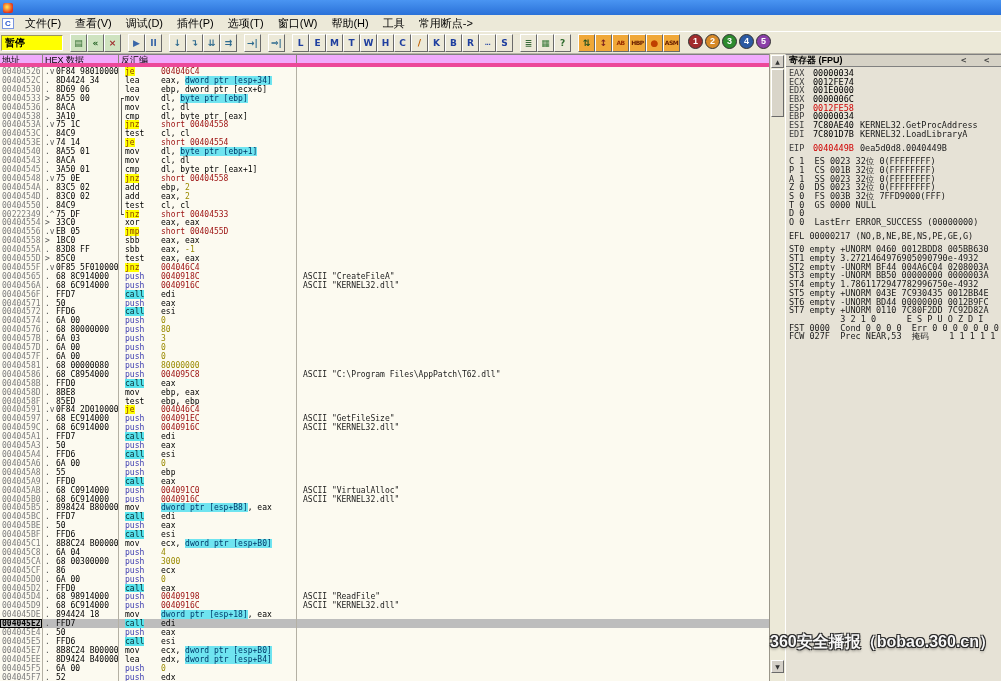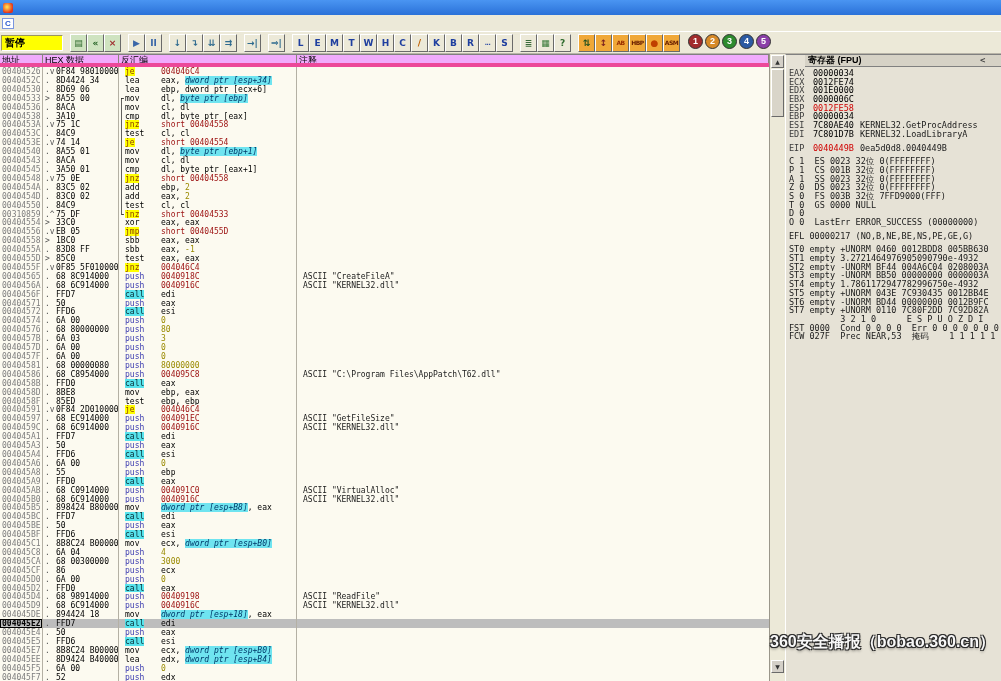--- a/index.html
+++ b/index.html
@@ -54,42 +54,42 @@
   .mnw { width:37px; flex:none; padding-left:1px; }
   .ops { overflow:hidden; }
   .c-c { flex:1; padding-left:6px; color:#1a1a1a; overflow:hidden; }
 
   .mn-jmp  { background:var(--jmp-hl,#FFFF00); color:#8a3c00; }
   .mn-call { background:var(--call-hl,#57E3EC); color:#062b33; }
   .mn-push { color:#3b3bb0; }
   .mn-norm { color:#000; }
   .op-a { color:#9c1010; }
   .op-c { color:#9a8a00; }
-  .op-m { background:var(--mem-hl,#6FE4F0); color:#003a6a;font-style:italic; }
+  .op-m { background:var(--mem-hl,#6FE4F0); color:#003a6a; }
   .op-r { color:#000; }
 
   .drow.sel { background:var(--sel-bg,#BDBDBD); }
   .drow.sel .c-a { color:#000; font-weight:bold; box-shadow:inset 0 0 0 1px #000; }
 
   
   .vscroll { position:absolute; left:769px; top:54px; width:16px; bottom:0;
     background:#ECE9D8; border-left:1px solid #9a968a; }
   .sb-btn { position:absolute; left:1px; right:1px; height:13px; background:#D4D0C8;
     border:1px solid; border-color:#fff #6a6a6a #6a6a6a #fff; font:6px/11px "DejaVu Sans",sans-serif;
     text-align:center; color:#333; }
   .sb-up { top:1px; } .sb-down { bottom:8px; }
   .sb-thumb { position:absolute; left:1px; right:1px; top:15px; height:48px; background:#D9D5C9;
     border:1px solid; border-color:#fff #6a6a6a #6a6a6a #fff; }
 
   
   .regs { position:absolute; left:785px; top:54px; right:0; bottom:0;
     background:var(--panel-bg,#E6E2D6); overflow:hidden; border-top:1px solid #808080;
     border-left:1px solid #fff; }
   .rheader { height:12px; background:#D6D2C6; border-bottom:1px solid #808080;
-    font:bold 9px/11px "Liberation Sans",sans-serif; padding-left:3px; position:relative; white-space:nowrap;margin-left:19px; }
+    font:bold 9px/11px "Liberation Sans",sans-serif; padding-left:3px; position:relative; white-space:nowrap; }
   .rchev { position:absolute; top:0; font:bold 9px/11px "DejaVu Sans Mono",monospace; color:#444; }
   .rcontent { position:absolute; top:14px; left:3px; right:0; white-space:pre;
     font:8.5px/8.7px "DejaVu Sans Mono",monospace; color:#1a1a1a; }
   .rline { height:8.7px; overflow:hidden; }
   .rgap { height:5px; }
   .rn { display:inline-block; width:24px; color:#3a3a3a; }
   .rv { color:#000; }
   .rv.red { color:#d00000; }
   .rx { padding-left:6px; }
 
@@ -100,20 +100,31 @@
 </style>
 </head>
 <body>
 
 <div class="titlebar">
   <span class="appicon"></span>
 </div>
 
 <div class="menubar">
   <span class="childicon">C</span>
+  <span class="menu-items" style="display:flex">
+      <span class="mitem">文件(F)</span>
+      <span class="mitem">查看(V)</span>
+      <span class="mitem">调试(D)</span>
+      <span class="mitem">插件(P)</span>
+      <span class="mitem">选项(T)</span>
+      <span class="mitem">窗口(W)</span>
+      <span class="mitem">帮助(H)</span>
+      <span class="mitem">工具</span>
+      <span class="mitem">常用断点-&gt;</span>
+    </span>
 </div>
 
 <div class="toolbar">
   <span class="status">暂停</span>
   <span id="tgroups" style="display:flex">
       <span class="tgroup">
         <span class="tbtn" style="color: rgb(47, 107, 47); background: rgb(207, 227, 192);">▤</span>
         <span class="tbtn" style="color: rgb(31, 94, 31); background: rgb(207, 227, 192);">«</span>
         <span class="tbtn" style="color: rgb(160, 48, 48); background: rgb(207, 227, 192);">×</span>
       </span>
@@ -169,40 +180,39 @@
         <span class="tbtn-circle" style="background: rgb(139, 63, 168);">5</span>
       </span>
     </span>
 </div>
 
 <div class="disasm">
   <div class="dheader">
     <span class="hd hd1">地址</span>
     <span class="hd hd2">HEX 数据</span>
     <span class="hd hd3">反汇编</span>
-    <span class="hd hd4">注释</span>
   </div>
   <div id="drows">
       <div class="drow"><span class="c-a">00404526</span><span class="c-h"><span class="pfx">.v</span><span class="hex">0F84 98010000</span></span><span class="c-d"><span class="br"></span><span class="mnw"><span class="mn mn-jmp">je</span></span><span class="ops"><span class="op op-a">004046C4</span></span></span><span class="c-c"></span></div>
       <div class="drow"><span class="c-a">0040452C</span><span class="c-h"><span class="pfx">.</span><span class="hex">8D4424 34</span></span><span class="c-d"><span class="br"></span><span class="mnw"><span class="mn mn-norm">lea</span></span><span class="ops"><span class="op op-r">eax, </span><span class="op op-m">dword ptr [esp+34]</span></span></span><span class="c-c"></span></div>
       <div class="drow"><span class="c-a">00404530</span><span class="c-h"><span class="pfx">.</span><span class="hex">8D69 06</span></span><span class="c-d"><span class="br"></span><span class="mnw"><span class="mn mn-norm">lea</span></span><span class="ops"><span class="op op-r">ebp, dword ptr [ecx+6]</span></span></span><span class="c-c"></span></div>
       <div class="drow"><span class="c-a">00404533</span><span class="c-h"><span class="pfx">&gt;</span><span class="hex">8A55 00</span></span><span class="c-d"><span class="br">┌</span><span class="mnw"><span class="mn mn-norm">mov</span></span><span class="ops"><span class="op op-r">dl, </span><span class="op op-m">byte ptr [ebp]</span></span></span><span class="c-c"></span></div>
       <div class="drow"><span class="c-a">00404536</span><span class="c-h"><span class="pfx">.</span><span class="hex">8ACA</span></span><span class="c-d"><span class="br">│</span><span class="mnw"><span class="mn mn-norm">mov</span></span><span class="ops"><span class="op op-r">cl, dl</span></span></span><span class="c-c"></span></div>
       <div class="drow"><span class="c-a">00404538</span><span class="c-h"><span class="pfx">.</span><span class="hex">3A10</span></span><span class="c-d"><span class="br">│</span><span class="mnw"><span class="mn mn-norm">cmp</span></span><span class="ops"><span class="op op-r">dl, byte ptr [eax]</span></span></span><span class="c-c"></span></div>
       <div class="drow"><span class="c-a">0040453A</span><span class="c-h"><span class="pfx">.v</span><span class="hex">75 1C</span></span><span class="c-d"><span class="br">│</span><span class="mnw"><span class="mn mn-jmp">jnz</span></span><span class="ops"><span class="op op-a">short 00404558</span></span></span><span class="c-c"></span></div>
       <div class="drow"><span class="c-a">0040453C</span><span class="c-h"><span class="pfx">.</span><span class="hex">84C9</span></span><span class="c-d"><span class="br">│</span><span class="mnw"><span class="mn mn-norm">test</span></span><span class="ops"><span class="op op-r">cl, cl</span></span></span><span class="c-c"></span></div>
       <div class="drow"><span class="c-a">0040453E</span><span class="c-h"><span class="pfx">.v</span><span class="hex">74 14</span></span><span class="c-d"><span class="br">│</span><span class="mnw"><span class="mn mn-jmp">je</span></span><span class="ops"><span class="op op-a">short 00404554</span></span></span><span class="c-c"></span></div>
       <div class="drow"><span class="c-a">00404540</span><span class="c-h"><span class="pfx">.</span><span class="hex">8A55 01</span></span><span class="c-d"><span class="br">│</span><span class="mnw"><span class="mn mn-norm">mov</span></span><span class="ops"><span class="op op-r">dl, </span><span class="op op-m">byte ptr [ebp+1]</span></span></span><span class="c-c"></span></div>
       <div class="drow"><span class="c-a">00404543</span><span class="c-h"><span class="pfx">.</span><span class="hex">8ACA</span></span><span class="c-d"><span class="br">│</span><span class="mnw"><span class="mn mn-norm">mov</span></span><span class="ops"><span class="op op-r">cl, dl</span></span></span><span class="c-c"></span></div>
       <div class="drow"><span class="c-a">00404545</span><span class="c-h"><span class="pfx">.</span><span class="hex">3A50 01</span></span><span class="c-d"><span class="br">│</span><span class="mnw"><span class="mn mn-norm">cmp</span></span><span class="ops"><span class="op op-r">dl, byte ptr [eax+1]</span></span></span><span class="c-c"></span></div>
       <div class="drow"><span class="c-a">00404548</span><span class="c-h"><span class="pfx">.v</span><span class="hex">75 0E</span></span><span class="c-d"><span class="br">│</span><span class="mnw"><span class="mn mn-jmp">jnz</span></span><span class="ops"><span class="op op-a">short 00404558</span></span></span><span class="c-c"></span></div>
       <div class="drow"><span class="c-a">0040454A</span><span class="c-h"><span class="pfx">.</span><span class="hex">83C5 02</span></span><span class="c-d"><span class="br">│</span><span class="mnw"><span class="mn mn-norm">add</span></span><span class="ops"><span class="op op-r">ebp, </span><span class="op op-c">2</span></span></span><span class="c-c"></span></div>
       <div class="drow"><span class="c-a">0040454D</span><span class="c-h"><span class="pfx">.</span><span class="hex">83C0 02</span></span><span class="c-d"><span class="br">│</span><span class="mnw"><span class="mn mn-norm">add</span></span><span class="ops"><span class="op op-r">eax, </span><span class="op op-c">2</span></span></span><span class="c-c"></span></div>
       <div class="drow"><span class="c-a">00404550</span><span class="c-h"><span class="pfx">.</span><span class="hex">84C9</span></span><span class="c-d"><span class="br">│</span><span class="mnw"><span class="mn mn-norm">test</span></span><span class="ops"><span class="op op-r">cl, cl</span></span></span><span class="c-c"></span></div>
-      <div class="drow"><span class="c-a">00310859</span><span class="c-h"><span class="pfx">.^</span><span class="hex">75 DF</span></span><span class="c-d"><span class="br">└</span><span class="mnw"><span class="mn mn-jmp">jnz</span></span><span class="ops"><span class="op op-a">short 00404533</span></span></span><span class="c-c"></span></div>
+      <div class="drow"><span class="c-a">00222349</span><span class="c-h"><span class="pfx">.^</span><span class="hex">75 DF</span></span><span class="c-d"><span class="br">└</span><span class="mnw"><span class="mn mn-jmp">jnz</span></span><span class="ops"><span class="op op-a">short 00404533</span></span></span><span class="c-c"></span></div>
       <div class="drow"><span class="c-a">00404554</span><span class="c-h"><span class="pfx">&gt;</span><span class="hex">33C0</span></span><span class="c-d"><span class="br"></span><span class="mnw"><span class="mn mn-norm">xor</span></span><span class="ops"><span class="op op-r">eax, eax</span></span></span><span class="c-c"></span></div>
       <div class="drow"><span class="c-a">00404556</span><span class="c-h"><span class="pfx">.v</span><span class="hex">EB 05</span></span><span class="c-d"><span class="br"></span><span class="mnw"><span class="mn mn-jmp">jmp</span></span><span class="ops"><span class="op op-a">short 0040455D</span></span></span><span class="c-c"></span></div>
       <div class="drow"><span class="c-a">00404558</span><span class="c-h"><span class="pfx">&gt;</span><span class="hex">1BC0</span></span><span class="c-d"><span class="br"></span><span class="mnw"><span class="mn mn-norm">sbb</span></span><span class="ops"><span class="op op-r">eax, eax</span></span></span><span class="c-c"></span></div>
       <div class="drow"><span class="c-a">0040455A</span><span class="c-h"><span class="pfx">.</span><span class="hex">83D8 FF</span></span><span class="c-d"><span class="br"></span><span class="mnw"><span class="mn mn-norm">sbb</span></span><span class="ops"><span class="op op-r">eax, </span><span class="op op-c">-1</span></span></span><span class="c-c"></span></div>
       <div class="drow"><span class="c-a">0040455D</span><span class="c-h"><span class="pfx">&gt;</span><span class="hex">85C0</span></span><span class="c-d"><span class="br"></span><span class="mnw"><span class="mn mn-norm">test</span></span><span class="ops"><span class="op op-r">eax, eax</span></span></span><span class="c-c"></span></div>
       <div class="drow"><span class="c-a">0040455F</span><span class="c-h"><span class="pfx">.v</span><span class="hex">0F85 5F010000</span></span><span class="c-d"><span class="br"></span><span class="mnw"><span class="mn mn-jmp">jnz</span></span><span class="ops"><span class="op op-a">004046C4</span></span></span><span class="c-c"></span></div>
       <div class="drow"><span class="c-a">00404565</span><span class="c-h"><span class="pfx">.</span><span class="hex">68 8C914000</span></span><span class="c-d"><span class="br"></span><span class="mnw"><span class="mn mn-push">push</span></span><span class="ops"><span class="op op-a">0040918C</span></span></span><span class="c-c">ASCII "CreateFileA"</span></div>
       <div class="drow"><span class="c-a">0040456A</span><span class="c-h"><span class="pfx">.</span><span class="hex">68 6C914000</span></span><span class="c-d"><span class="br"></span><span class="mnw"><span class="mn mn-push">push</span></span><span class="ops"><span class="op op-a">0040916C</span></span></span><span class="c-c">ASCII "KERNEL32.dll"</span></div>
       <div class="drow"><span class="c-a">0040456F</span><span class="c-h"><span class="pfx">.</span><span class="hex">FFD7</span></span><span class="c-d"><span class="br"></span><span class="mnw"><span class="mn mn-call">call</span></span><span class="ops"><span class="op op-r">edi</span></span></span><span class="c-c"></span></div>
       <div class="drow"><span class="c-a">00404571</span><span class="c-h"><span class="pfx">.</span><span class="hex">50</span></span><span class="c-d"><span class="br"></span><span class="mnw"><span class="mn mn-push">push</span></span><span class="ops"><span class="op op-r">eax</span></span></span><span class="c-c"></span></div>

